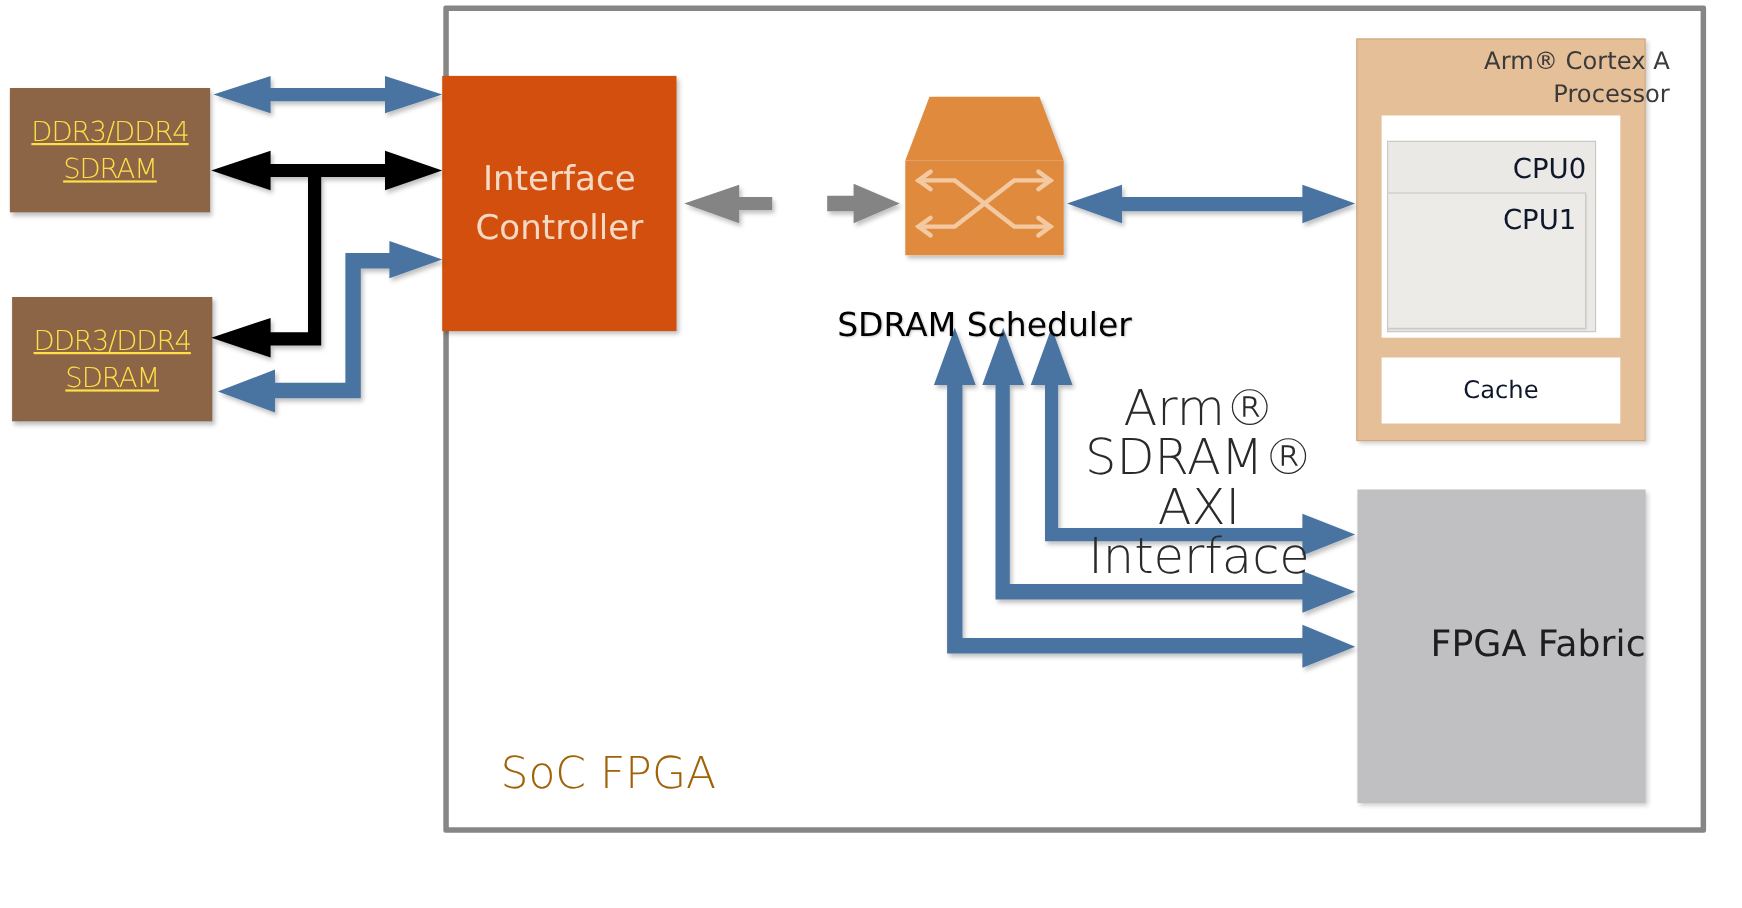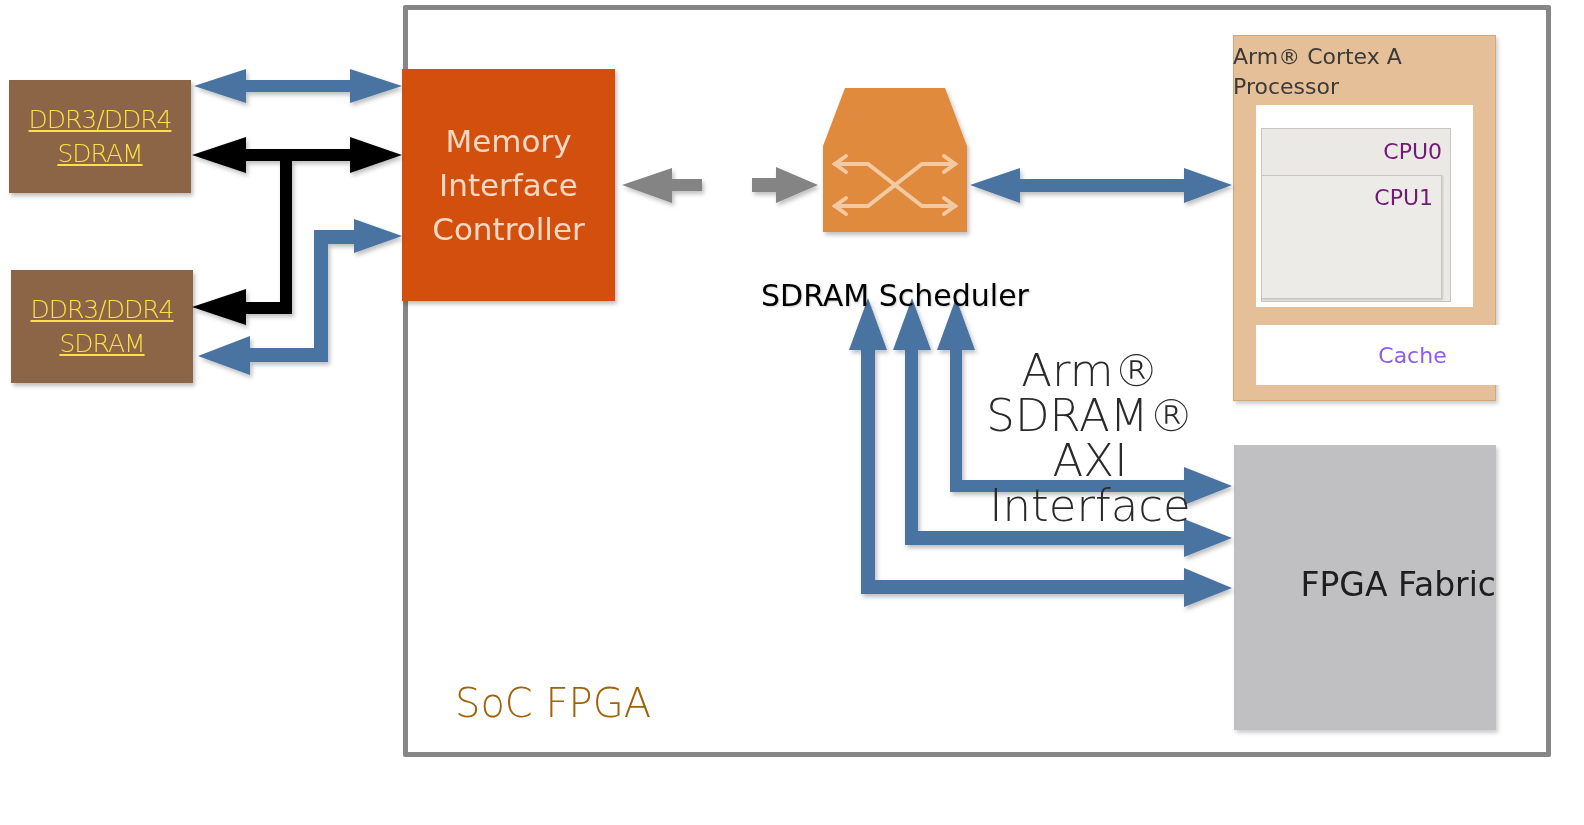--- a/index.html
+++ b/index.html
@@ -12,29 +12,29 @@
          text-align:center; display:flex; align-items:center; justify-content:center;
          box-shadow:2px 3px 4px rgba(0,0,0,0.25); letter-spacing:-1px; font-weight:300;text-decoration:underline; }
   .mic { left:402px; top:69px; width:213px; height:232px; background:#d24f0d;
          color:#f6d9c4; font-size:31px; line-height:44px; text-align:center;
          display:flex; align-items:center; justify-content:center;
          box-shadow:2px 3px 4px rgba(0,0,0,0.25); }
   .sched-label { left:740px; top:240px; width:310px; font-size:30px; color:#000000;
                  text-shadow:1px 1px 2px rgba(0,0,0,0.2); text-align:center;margin-top:38px; }
   .arm-box { left:1233px; top:35px; width:263px; height:366px; background:#e5bf98;
              border:1px solid #d0a87f; box-sizing:border-box; box-shadow:2px 3px 4px rgba(0,0,0,0.2); }
-  .arm-title { left:1233px; top:42px; width:285px; font-size:22px; line-height:30px; color:#3a3a3a; text-align:left; }
+  .arm-title { left:1233px; top:42px; width:285px; font-size:22px; line-height:30px; color:#3a3a3a; text-align:right; }
   .arm-inner { left:1256px; top:105px; width:217px; height:202px; background:#ffffff; }
   .cpu0 { left:1261px; top:128px; width:190px; height:174px; background:#ebe9e6;
           border:1px solid #c9c6c2; box-sizing:border-box; }
   .cpu1 { left:1261px; top:175px; width:181px; height:124px; background:#ecebe8;
           border:1px solid #c9c6c2; box-sizing:border-box; box-shadow:1px 1px 2px rgba(0,0,0,0.15); }
-  .cpu-label { font-size:22px; color:#701a75; }
+  .cpu-label { font-size:25px; color:#0f172a; }
   .cache { left:1256px; top:325px; width:217px; height:60px; background:#ffffff;
-           display:flex; align-items:center; justify-content:center; font-size:22px; color:#8b5cf6;padding-left:48px; }
+           display:flex; align-items:center; justify-content:center; font-size:22px; color:#0f172a; }
   .fpga-fabric { left:1234px; top:445px; width:262px; height:285px; background:#c0bfc2;
                  box-shadow:2px 3px 4px rgba(0,0,0,0.2); }
   .fabric-label { left:1234px; top:565px; width:262px; font-size:33px; color:#1e1e1e; text-align:right; }
   .axi-label { left:960px; top:348px; width:260px; font-size:45px; line-height:45px; color:#2a2a2a; text-align:center; font-weight:300; }
   .soc-label { left:455px; top:680px; font-size:40px; color:#a16207; font-weight:300; }
   svg.arrows { position:absolute; left:0; top:0; }
 </style>
 </head>
 <body>
 
@@ -48,21 +48,20 @@
 </div>
 <div class="abs ddr" style="left:11px;top:270px;width:182px;height:113px;">
   <div>
     <div>DDR3/DDR4</div>
     <div>SDRAM</div>
   </div>
 </div>
 
 <div class="abs mic">
   <div>
-    <div>Memory</div>
     <div>Interface</div>
     <div>Controller</div>
   </div>
 </div>
 
 <div class="abs arm-box"></div>
 <div class="abs arm-title">
   <div>Arm® Cortex A</div>
   <div>Processor</div>
 </div>

